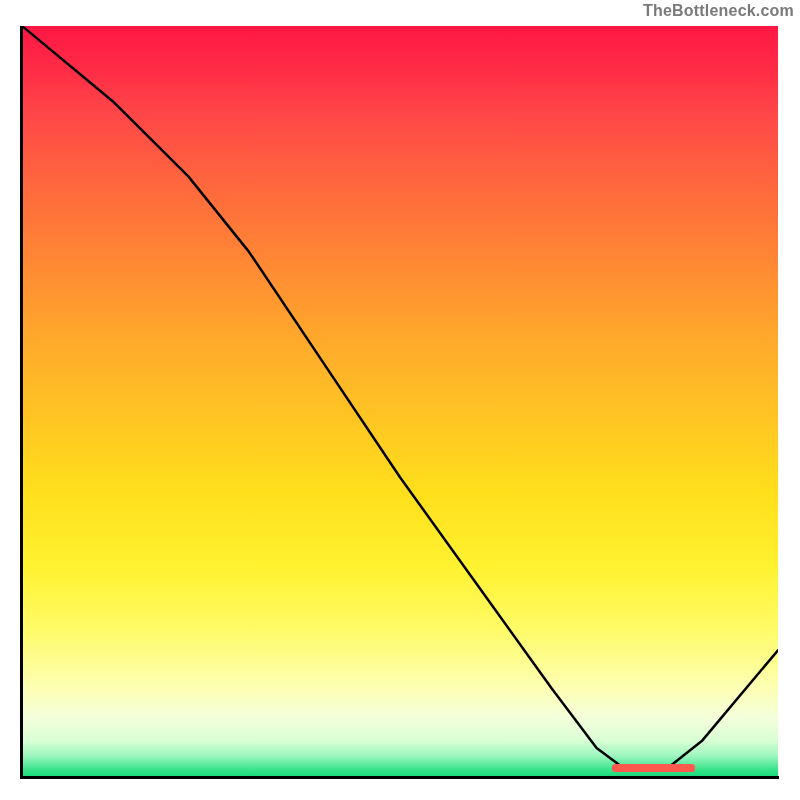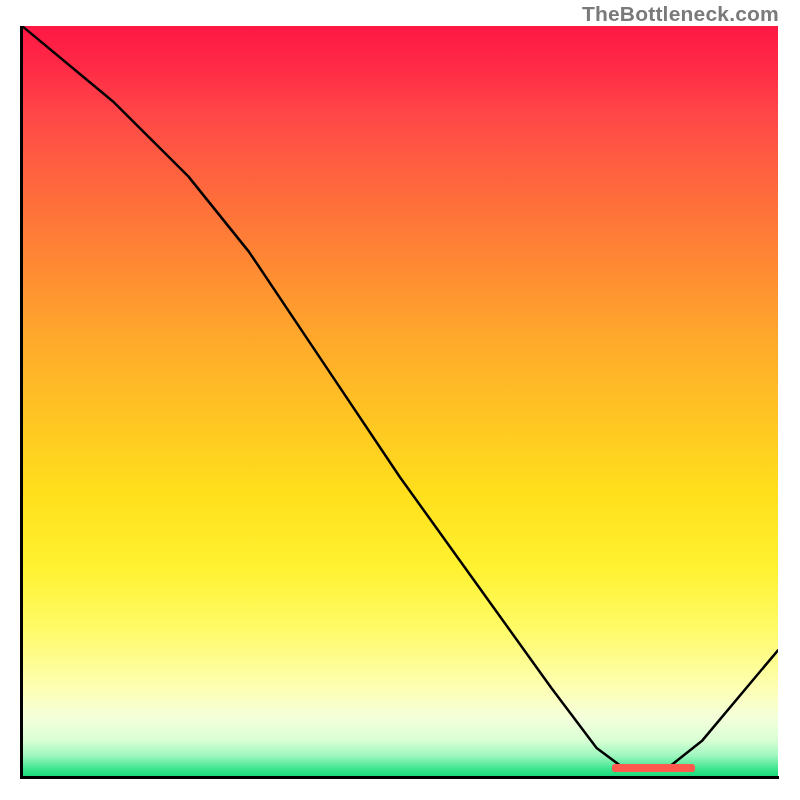--- a/index.html
+++ b/index.html
@@ -12,22 +12,22 @@
     overflow: hidden;
   }
   .chart-container {
     position: relative;
     width: 800px;
     height: 800px;
   }
   .attribution {
     position: absolute;
     top: 2px;
-    right: 21px;
-    font-size: 21px;
+    right: 6px;
+    font-size: 16px;
     font-weight: bold;
     color: #7a7a7a;
     letter-spacing: 0.2px;
   }
   .plot {
     position: absolute;
     left: 22px;
     top: 26px;
     width: 756px;
     height: 752px;

